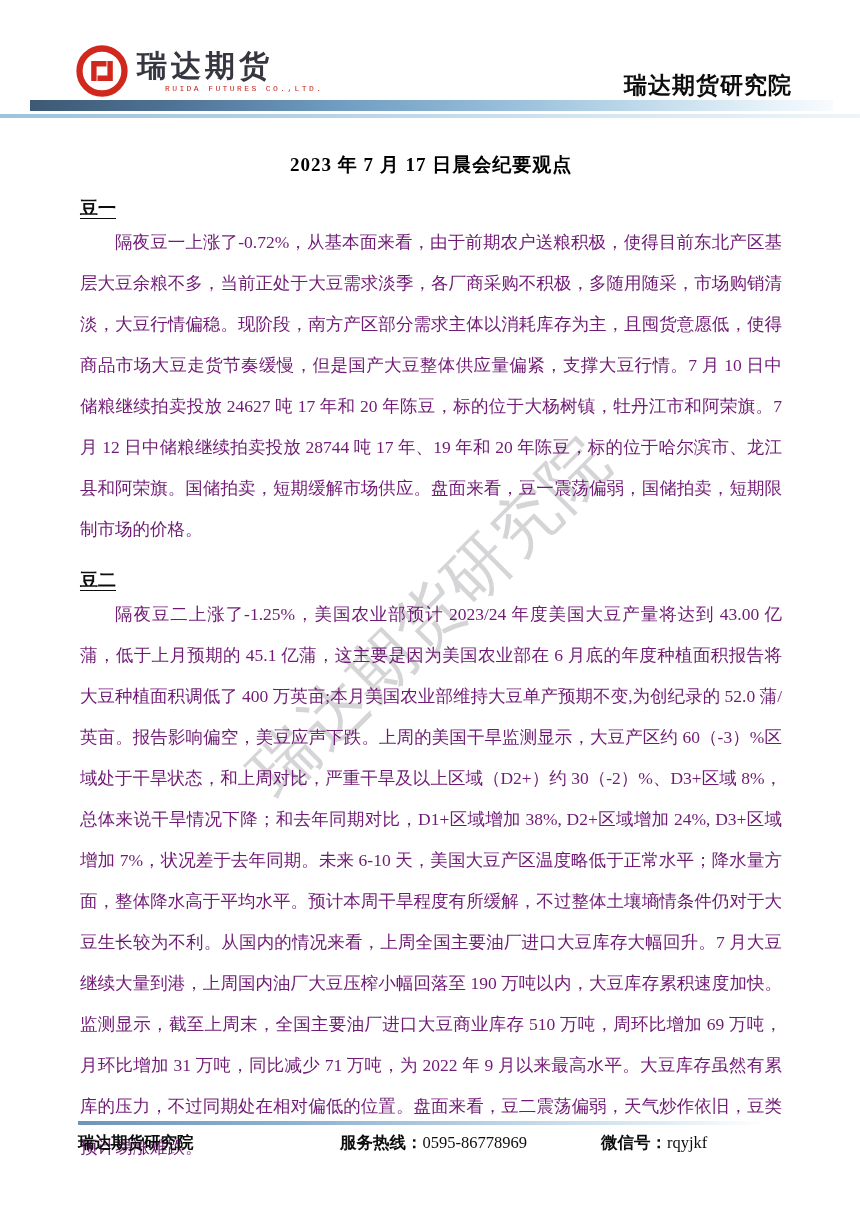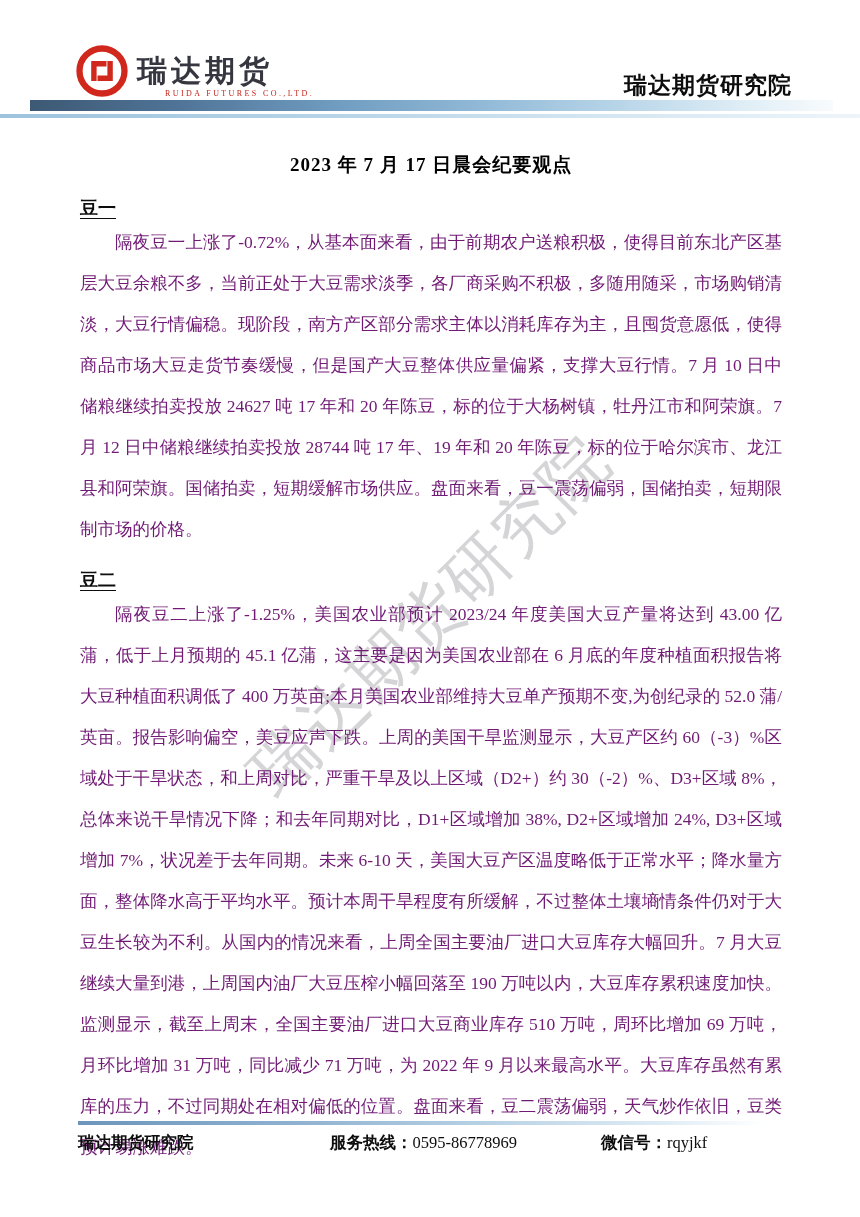--- a/index.html
+++ b/index.html
@@ -27,31 +27,31 @@
     transform: rotate(-45deg);
     white-space: nowrap;
     z-index: 0;
     pointer-events: none;
     font-family: "Liberation Serif", "DejaVu Serif", serif;
   }
   
   .header { position: relative; height: 121px; z-index: 1; }
   .logo-wrap {
     position: absolute; left: 75px; top: 44px;
-    display: flex; align-items: flex-end;
+    display: flex; align-items: center;
   }
   .logo-mark { width: 54px; height: 54px; margin-right: 8px; }
   .logo-text-col { display: flex; flex-direction: column; }
   .logo-cn {
     font-family: "Liberation Sans", "DejaVu Sans", sans-serif;
     font-weight: bold; font-size: 30px; letter-spacing: 4px;
     color: #35363f; line-height: 32px;
   }
   .logo-en {
-    font-family: Liberation Serif, serif;
+    font-family: Liberation Mono, monospace;
     font-size: 8px; letter-spacing: 2.4px; color: #c3261b;
     margin-top: 2px;
     padding-left: 28px;
   }
   .institute-name {
     position: absolute; right: 68px; top: 70px;
     font-family: "Liberation Sans", "DejaVu Sans", sans-serif;
     font-weight: bold; font-size: 23px; color: #0d0d0d;
     letter-spacing: 1px;
   }
@@ -114,21 +114,21 @@
     font-size: 16.5px;
     color: #0d0d0d;
     white-space: nowrap;
   }
   .footer-label {
     font-family: "Liberation Sans", "DejaVu Sans", sans-serif;
     font-weight: bold;
   }
   .footer-value { font-family: "Liberation Serif", "DejaVu Serif", serif; }
   .f-institute { left: 78px; font-family: "Liberation Sans","DejaVu Sans",sans-serif; font-weight: bold; }
-  .f-hotline { left: 330px; }
+  .f-hotline { left: 340px; }
   .f-wechat { left: 601px; }
 </style>
 </head>
 <body>
 
 <div class="page">
 
   <div class="watermark">瑞达期货研究院</div>
 
   <div class="header">

